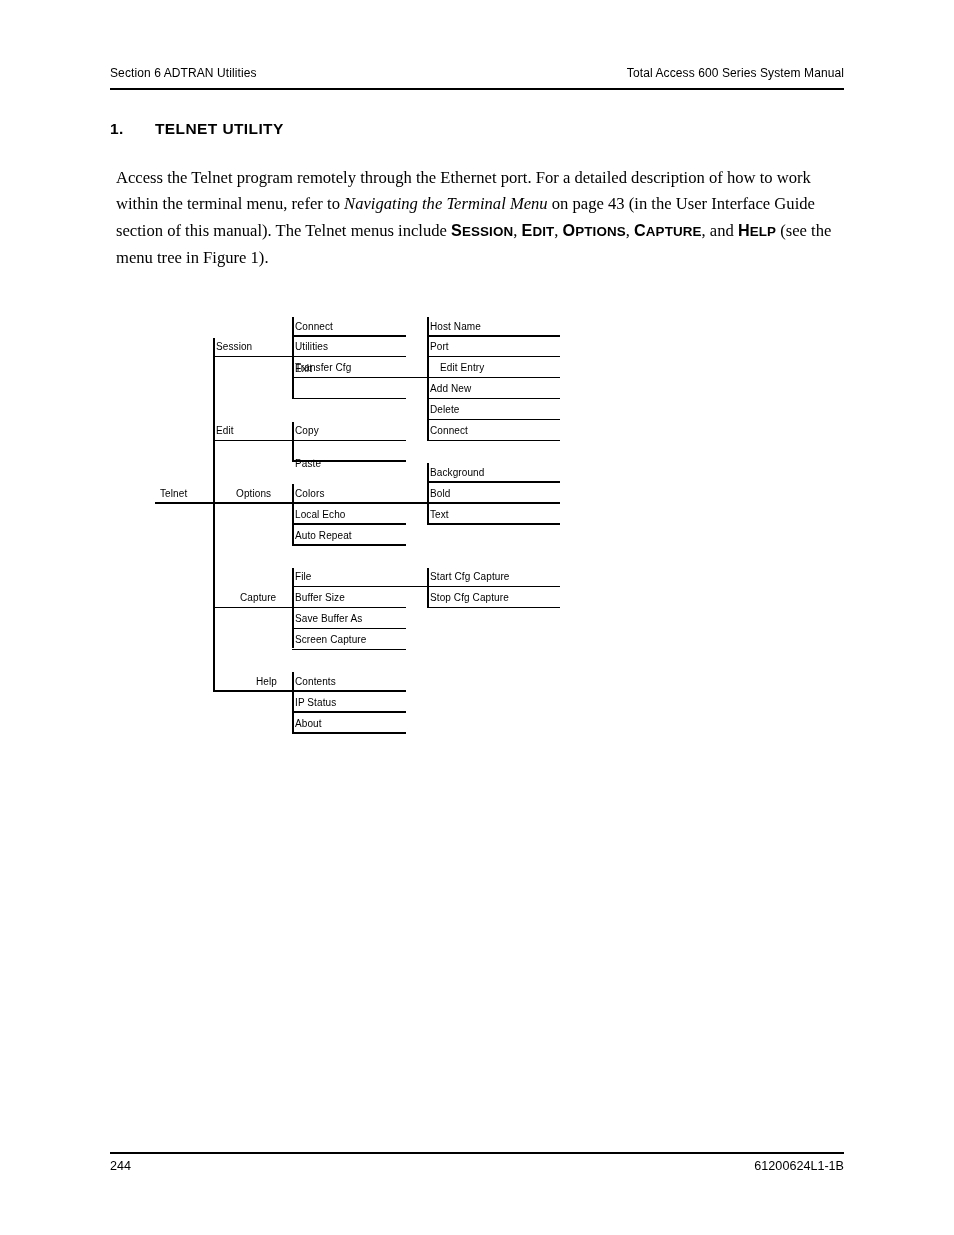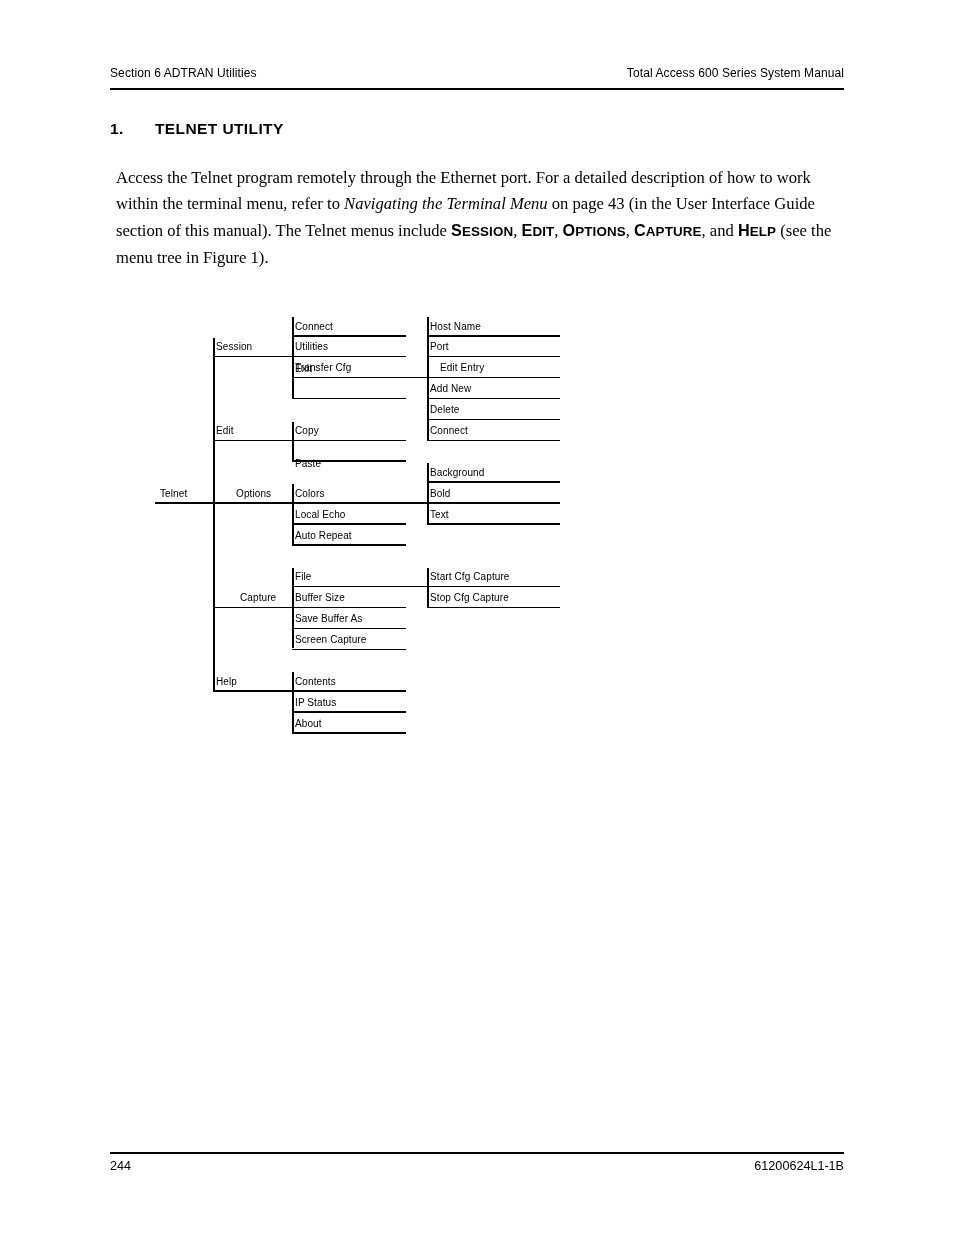--- a/index.html
+++ b/index.html
@@ -238,21 +238,21 @@
       <div class="hline" style="left: 427px; top: 606.7px; width: 133px;"></div>
       <div class="vline" style="left: 427px; top: 567.8px; height: 38.9px;"></div>
       <div class="hline" style="left: 406px; top: 585.8px; width: 22.6px;"></div>
       <div class="node" style="left: 295px; top: 589.2px;">Buffer Size</div>
       <div class="hline" style="left: 292px; top: 606.7px; width: 114px;"></div>
       <div class="node" style="left: 295px; top: 610.1px;">Save Buffer As</div>
       <div class="hline" style="left: 292px; top: 627.6px; width: 114px;"></div>
       <div class="node" style="left: 295px; top: 631px;">Screen Capture</div>
       <div class="hline" style="left: 292px; top: 648.5px; width: 114px;"></div>
       <div class="vline" style="left: 292px; top: 567.8px; height: 80.7px;"></div>
-      <div class="node" style="left: 216px; top: 672.8px;">Help</div>
+      <div class="node" style="left: 216px; top: 672.8px; padding-left: 40px;">Help</div>
       <div class="hline" style="left: 213px; top: 690.3px; width: 79px;"></div>
       <div class="node" style="left: 295px; top: 672.8px;">Contents</div>
       <div class="hline" style="left: 292px; top: 690.3px; width: 114px;"></div>
       <div class="node" style="left: 295px; top: 693.7px;">IP Status</div>
       <div class="hline" style="left: 292px; top: 711.2px; width: 114px;"></div>
       <div class="node" style="left: 295px; top: 714.6px;">About</div>
       <div class="hline" style="left: 292px; top: 732.1px; width: 114px;"></div>
       <div class="vline" style="left: 292px; top: 672.3px; height: 59.8px;"></div>
       <div class="vline" style="left: 213px; top: 337.9px; height: 352.4px;"></div>
       <div class="node" style="left: 160px; top: 484.7px;">Telnet</div>

